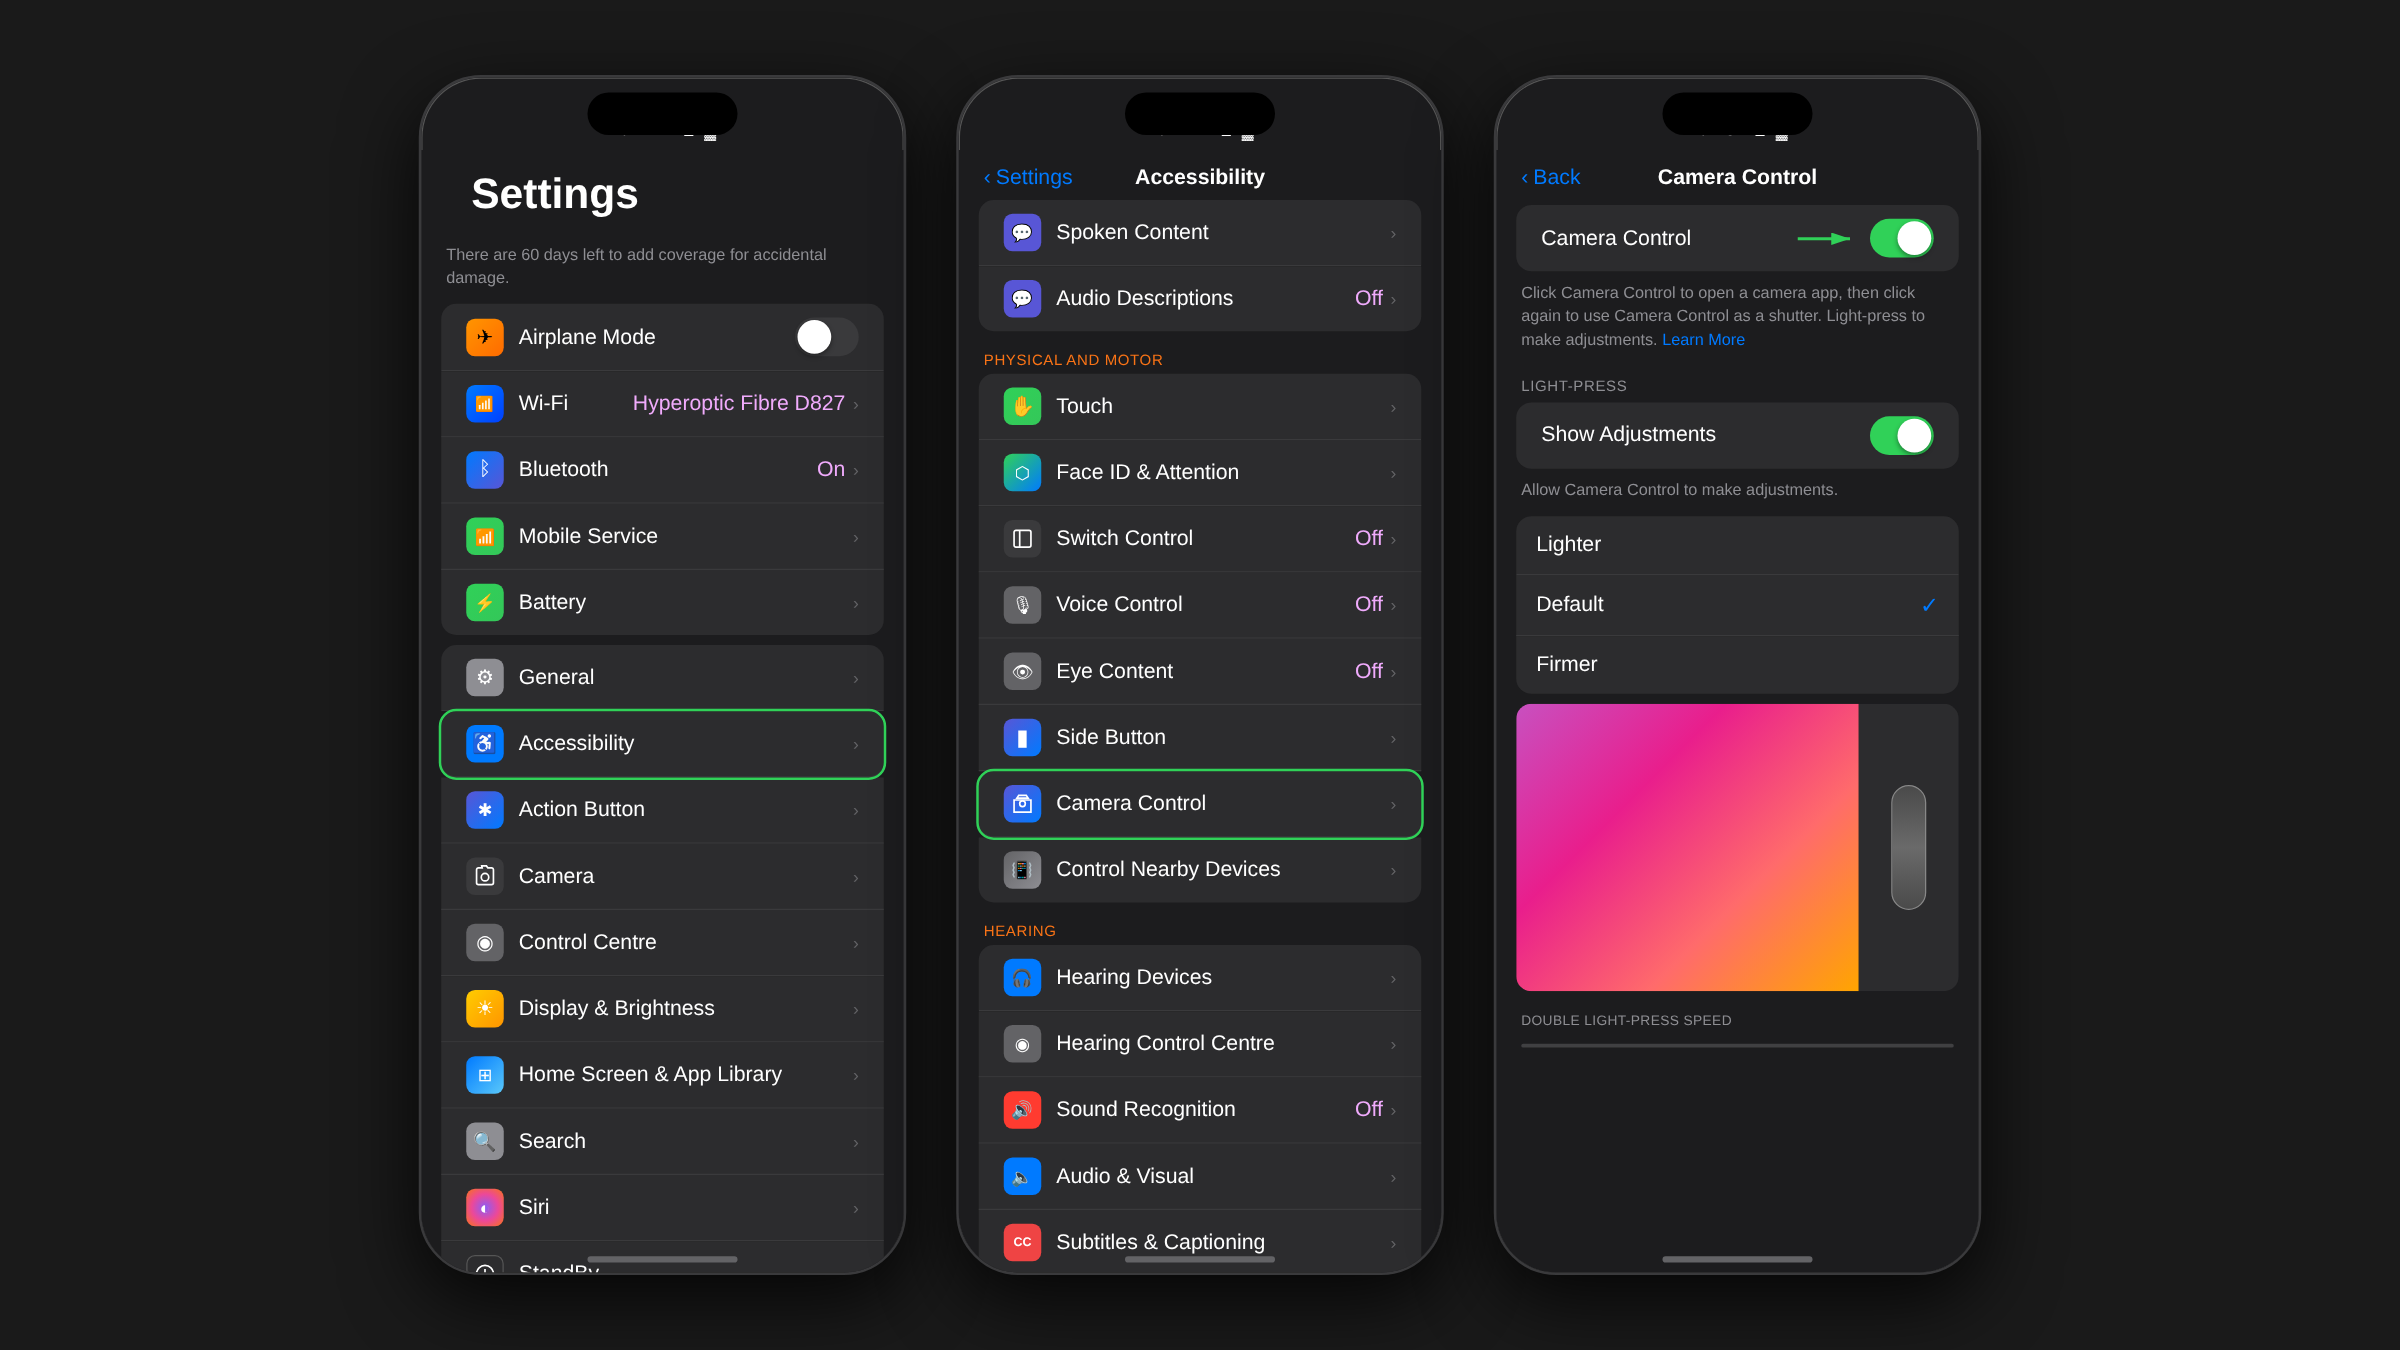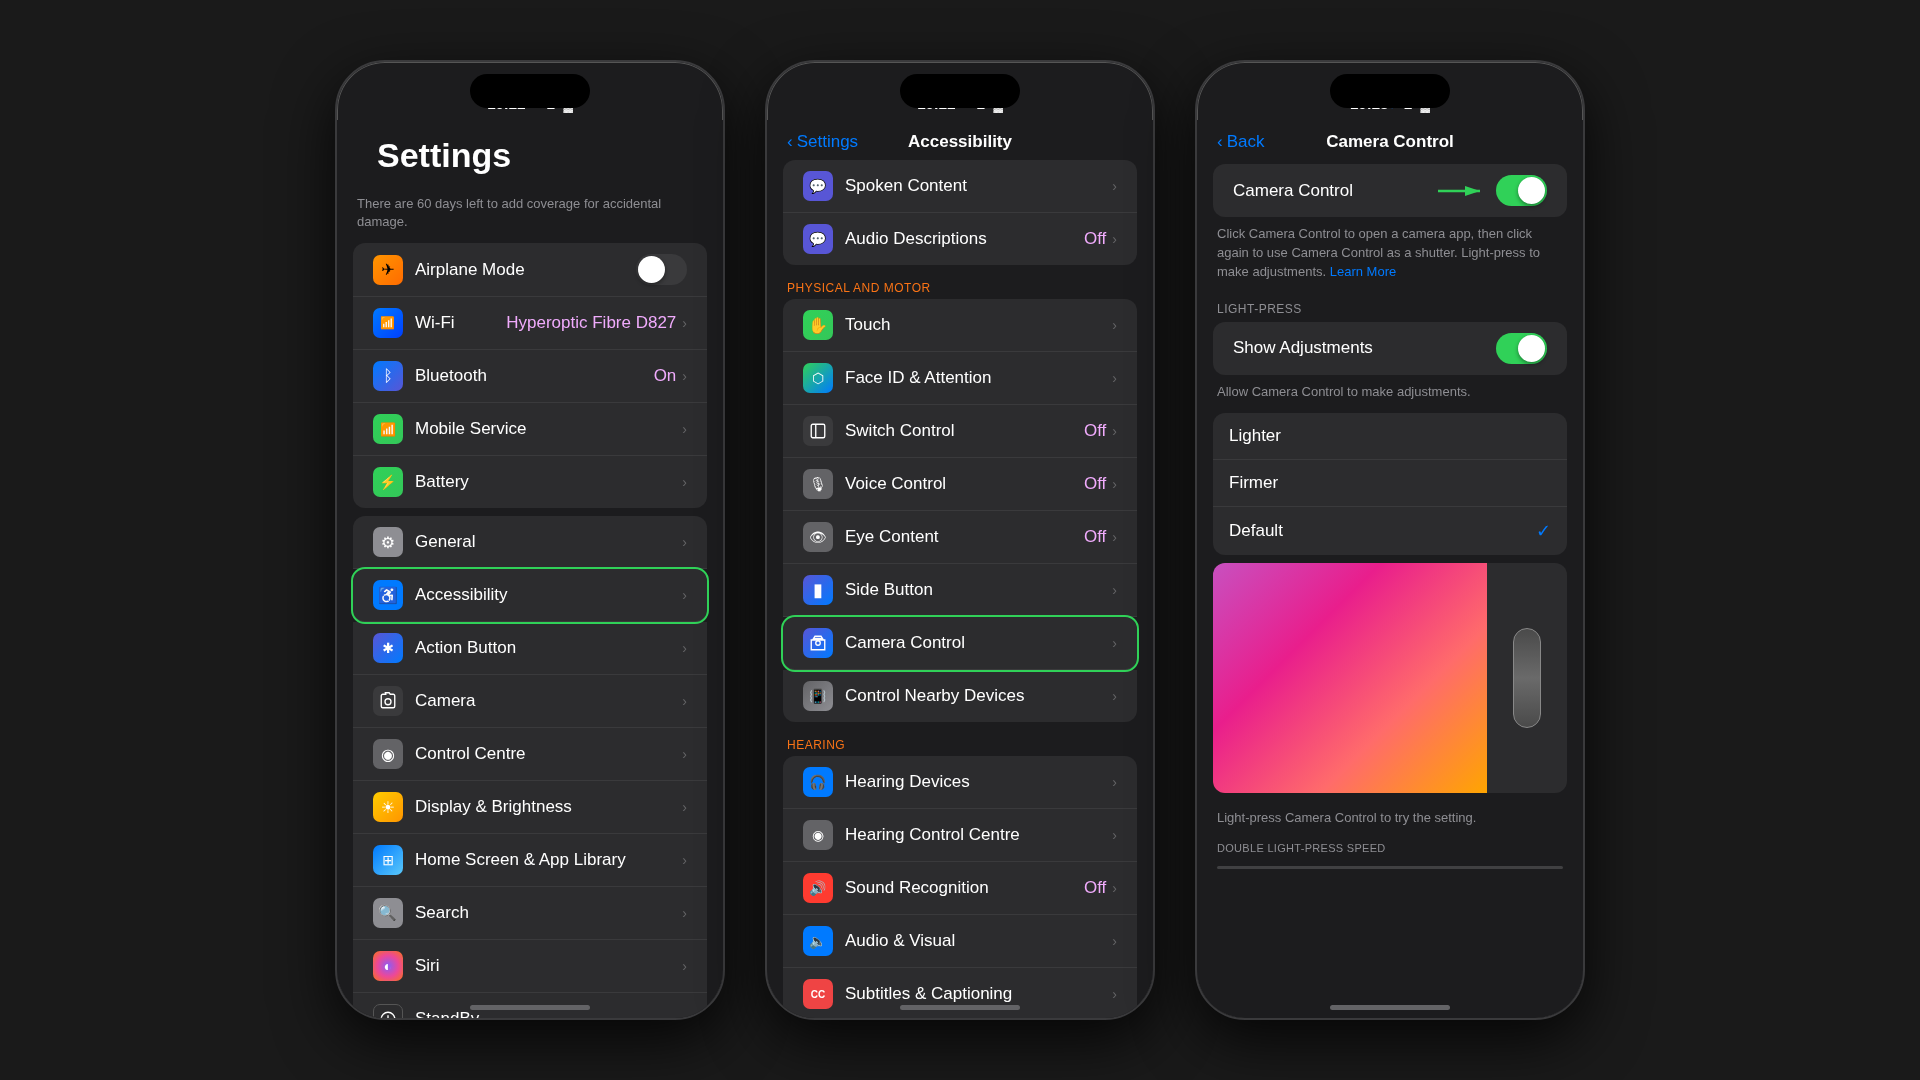--- a/index.html
+++ b/index.html
@@ -652,34 +652,33 @@
       </div>
     </div>
 
     <div class="cc-description" style="padding-top:4px;">Allow Camera Control to make adjustments.</div>
 
     <div class="selector-list">
       <div class="selector-item">
         <span class="selector-label">Lighter</span>
       </div>
       <div class="selector-item">
-        <span class="selector-label">Firmer</span>
-      </div>
-      <div class="selector-item">
         <span class="selector-label">Default</span>
         <span class="selector-check">✓</span>
+      </div>
+      <div class="selector-item">
+        <span class="selector-label">Firmer</span>
       </div>
     </div>
 
     <div class="camera-preview">
       <div class="camera-preview-left"></div>
       <div class="camera-preview-right">
         <div class="camera-button-visual"></div>
       </div>
     </div>
 
-    <div class="preview-caption">Light-press Camera Control to try the setting.</div>
 
     <div class="section-label" style="font-size:11px;letter-spacing:0.3px;padding-top:10px;">DOUBLE LIGHT-PRESS SPEED</div>
     <div style="height:3px;background:#636366;margin:6px 20px 0;border-radius:2px;opacity:0.5;"></div>
   </div>
   <div class="home-indicator"></div>
 </div>
 
 </body></html>

